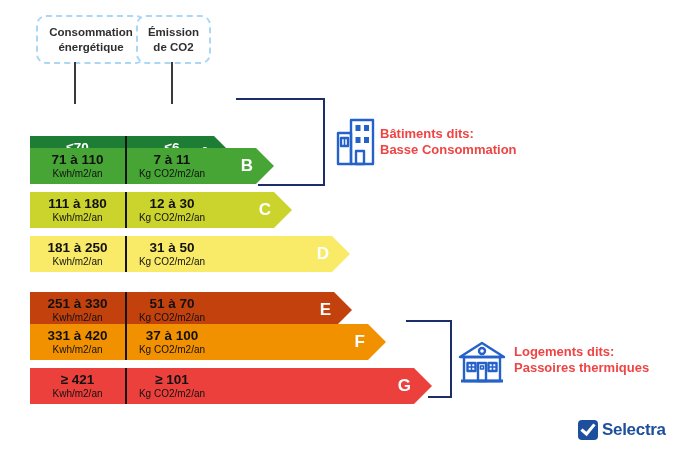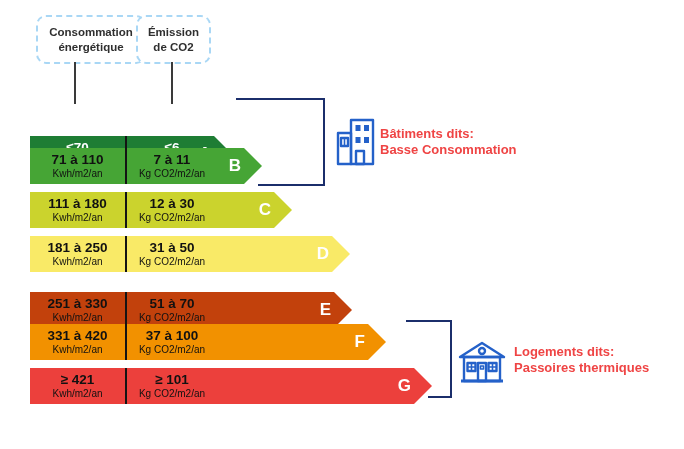--- a/index.html
+++ b/index.html
@@ -65,21 +65,21 @@
       <div class="unit">Kwh/m2/an</div>
     </div>
     <div class="divider"></div>
     <div class="col2">
       <div class="val">≤6</div>
       <div class="unit">Kg CO2/m2/an</div>
     </div>
     <div class="letter">A</div>
   </div>
 
-  <div class="bar" style="top: 148px; background: rgb(70, 165, 53); color: rgb(17, 17, 17); width: 232px;">
+  <div class="bar" style="top: 148px; background: rgb(70, 165, 53); color: rgb(17, 17, 17); width: 232px; padding-left: 12px;">
     <div class="col1">
       <div class="val">71 à 110</div>
       <div class="unit">Kwh/m2/an</div>
     </div>
     <div class="divider"></div>
     <div class="col2">
       <div class="val">7 à 11</div>
       <div class="unit">Kg CO2/m2/an</div>
     </div>
     <div class="letter">B</div>
@@ -184,14 +184,21 @@
       <path d="M11.5 28 h8 M15.5 24 v8" stroke-width="1.6"></path>
       <rect x="32.5" y="24" width="8" height="8"></rect>
       <path d="M32.5 28 h8 M36.5 24 v8" stroke-width="1.6"></path>
       <rect x="22" y="24" width="8" height="18"></rect>
       <rect x="24.5" y="27" width="3" height="3" stroke-width="1.6"></rect>
     </svg>
   </div>
   <div class="annot" style="left:514px;top:344px">Logements dits:
 Passoires thermiques</div>
 
+  <div class="brand">
+    <svg width="20" height="20" viewBox="0 0 20 20">
+      <rect x="0" y="0" width="20" height="20" rx="4" fill="#1d4f9c"></rect>
+      <path d="M4.5 10.5 L8.5 14 L15.5 5.5" fill="none" stroke="#ffffff" stroke-width="3" stroke-linecap="square"></path>
+    </svg>
+    <span class="brand-name">Selectra</span>
+  </div>
 
 </div>
 
 </body></html>

